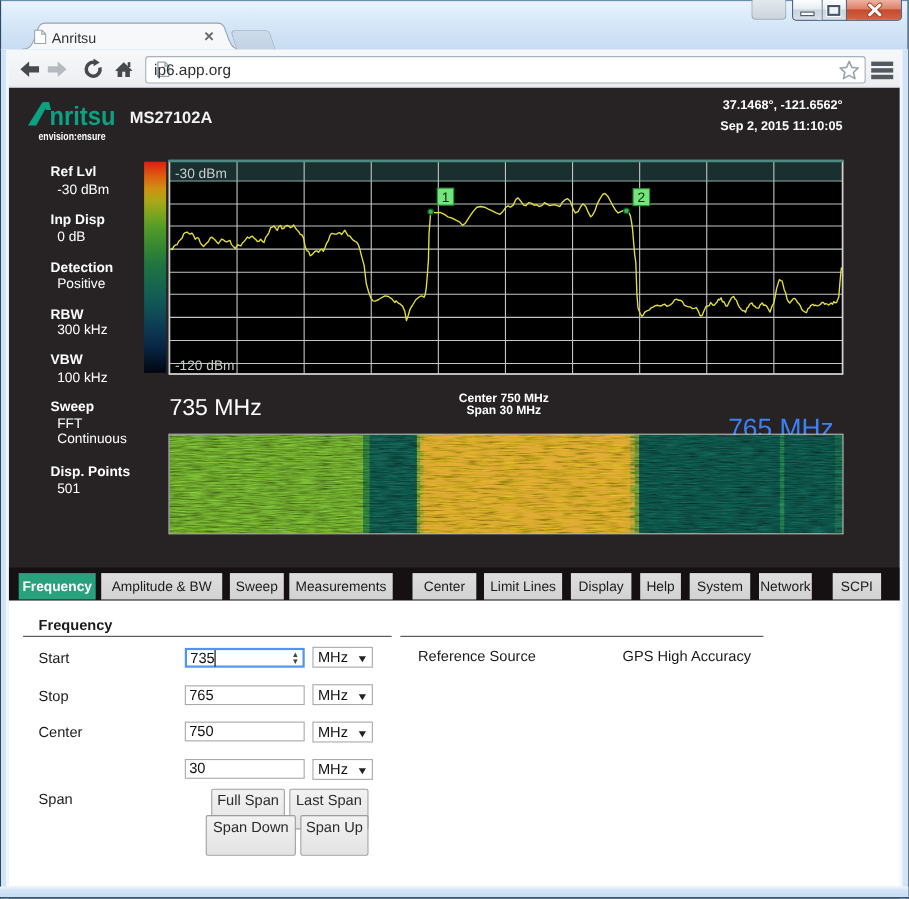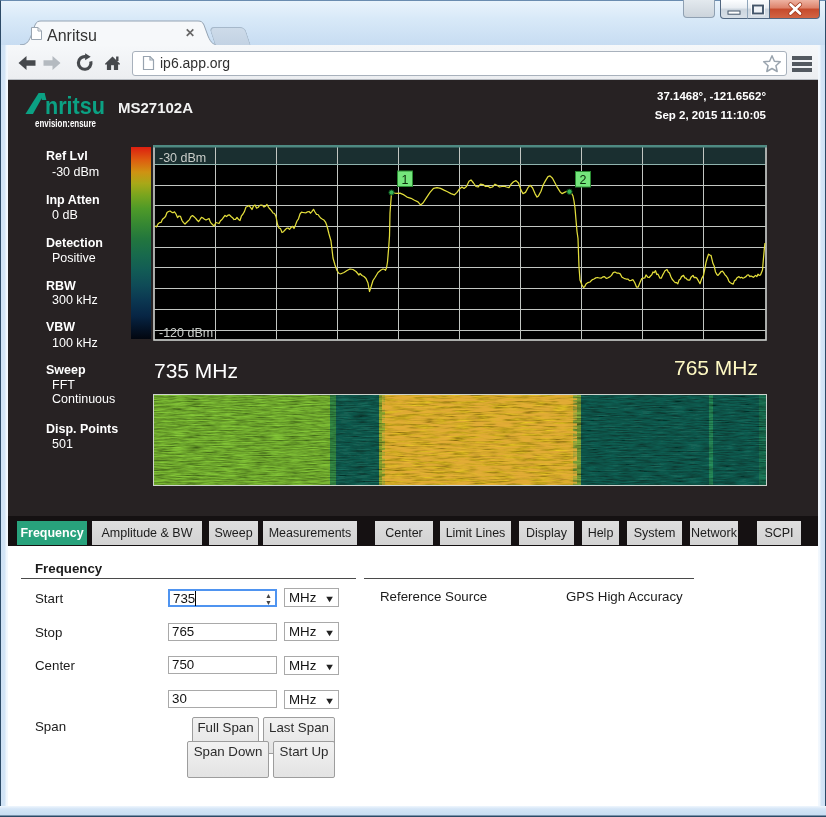--- a/index.html
+++ b/index.html
@@ -6,38 +6,38 @@
 .abs{position:absolute}
 
 #titlebar{left:0;top:0;width:826px;height:45px;
   background:linear-gradient(#e9f3fc 0%,#d8e9f8 40%,#c7dcf2 100%);border-top:1px solid #6a8cb0;border-left:1px solid #2c4a67;border-right:1px solid #2c4a67;box-sizing:border-box}
 #leftborder{left:0;top:45px;width:8px;height:772px;
   background:linear-gradient(90deg,#2c4a67 0,#2c4a67 1px,#cfe2f5 1px,#d4e5f6 5px,#eff6fd 6px,#f4f9fe 8px)}
 #rightborder{left:818px;top:45px;width:8px;height:772px;
   background:linear-gradient(90deg,#f4f9fe 0,#eff6fd 2px,#d4e5f6 3px,#cfe2f5 7px,#2c4a67 7px,#2c4a67 8px)}
 #bottomborder{left:0;top:806px;width:826px;height:11px;
   background:linear-gradient(#eff6fd 0,#d4e5f6 3px,#c9def2 9px,#2c4a67 10px,#2c4a67 11px)}
-#tabtext{left:47px;top:27px;font-size:16px;color:#333}
+#tabtext{left:47px;top:27px;font-size:13px;color:#333}
 #tabclose{left:185px;top:26px;font-size:12px;color:#666;font-weight:bold}
 #newtab{left:212px;top:27px;width:34px;height:18px;background:linear-gradient(#cddbe9,#c2d2e3);
   border:1px solid #a6b8ca;border-bottom:none;border-radius:5px 5px 0 0;transform:skewX(18deg)}
 
 #ghostbtn{left:683px;top:0;width:30px;height:17px;background:linear-gradient(#e3e9ee,#ccd4dc);
   border:1px solid #8fa0b2;border-top:none;border-radius:0 0 4px 4px}
 .winbtn{top:0;height:19px;box-sizing:border-box;border:1px solid #51667f;border-top:none;background:linear-gradient(#fdfeff 0%,#e8edf2 45%,#ccd5de 50%,#d8e0e8 100%)}
 #btnmin{left:720px;width:28px;border-radius:0 0 0 4px}
 #btnmax{left:747px;width:23px;border-left:1px solid #8fa5ba;border-right:1px solid #8fa5ba}
 #btnclose{left:769px;width:51px;border-radius:0 0 4px 0;
   background:linear-gradient(#eeb3a2 0%,#dd8169 45%,#c64a2c 50%,#d26443 100%)}
 
 #toolbar{left:1px;top:45px;width:824px;height:35px;
   background:linear-gradient(#f6f8fa,#eceef1);border-bottom:1px solid #b7bcc2;box-sizing:border-box}
 #addrbar{left:132px;top:51px;width:655px;height:25px;background:#fff;border:1px solid #a8b1bc;
   border-radius:3px;box-sizing:border-box}
-#urltext{left:160px;top:55px;font-size:14px;color:#303030}
+#urltext{left:140px;top:55px;font-size:14px;color:#303030}
 
 #app{left:8px;top:80px;width:810px;height:466px;background:#272223}
 #tabbarblack{left:0px;top:436px;width:810px;height:30px;background:#151112}
 .navtab{position:absolute;top:441px;height:24px;box-sizing:border-box;background:linear-gradient(#dedede,#d2d2d2);
   color:#1c1c1c;font-size:12.5px;text-align:center;line-height:24px}
 .navtab.act{background:#28a27c;color:#fff;font-weight:bold}
 
 .sb{position:absolute;color:#fff;font-size:12.5px;left:38px}
 .sbl{font-weight:bold}
 .sbv{left:44px}
@@ -127,21 +127,21 @@
     <path d="M16 5 L20.5 5 L23.5 12 L19 12 Z" fill="#0ba183" transform="skewX(-10) translate(3 0)"></path>
     <text x="23" y="26" font-family="Liberation Sans" font-weight="bold" font-size="24" fill="#0ba183" textLength="60" lengthAdjust="spacingAndGlyphs">nritsu</text>
     <text x="13" y="39" font-family="Liberation Sans" font-weight="bold" font-size="10.2" fill="#fff" textLength="61" lengthAdjust="spacingAndGlyphs">envision:ensure</text>
 </svg>
   <div class="abs" id="model">MS27102A</div>
   <div class="abs" id="coord">37.1468°, -121.6562°</div>
   <div class="abs" id="datetime">Sep 2, 2015 11:10:05</div>
 
   <div class="sb sbl" style="top:69px">Ref Lvl</div>
   <div class="sb sbv" style="top:85px">-30 dBm</div>
-  <div class="sb sbl" style="top:113px">Inp Atten</div>
+  <div class="sb sbl" style="top:113px">Inp Disp</div>
   <div class="sb sbv" style="top:128px">0 dB</div>
   <div class="sb sbl" style="top:156px">Detection</div>
   <div class="sb sbv" style="top:171px">Positive</div>
   <div class="sb sbl" style="top:199px">RBW</div>
   <div class="sb sbv" style="top:213px">300 kHz</div>
   <div class="sb sbl" style="top:240px">VBW</div>
   <div class="sb sbv" style="top:256px">100 kHz</div>
   <div class="sb sbl" style="top:283px">Sweep</div>
   <div class="sb sbv" style="top:298px">FFT</div>
   <div class="sb sbv" style="top:312px">Continuous</div>
@@ -181,21 +181,22 @@
 <circle cx="569.5" cy="191.7" r="2.6" fill="#39b556" stroke="#0c4a1c" stroke-width="1"></circle>
 <rect x="397.5" y="171" width="15" height="15.5" fill="#74e57c" stroke="#2a8a32" stroke-width="1"></rect>
 <rect x="575.5" y="171.5" width="15" height="15.5" fill="#74e57c" stroke="#2a8a32" stroke-width="1"></rect>
 <text x="405" y="183.5" font-size="12.5" fill="#0b2b0b" text-anchor="middle" font-family="Liberation Sans">1</text>
 <text x="583" y="184" font-size="12.5" fill="#0b2b0b" text-anchor="middle" font-family="Liberation Sans">2</text>
 <text x="159" y="161.5" font-size="12.5" fill="#c9cdc9" font-family="Liberation Sans">-30 dBm</text>
 <text x="159" y="336.5" font-size="12.5" fill="#c9cdc9" font-family="Liberation Sans">-120 dBm</text>
 </svg>
 
   <div class="abs" style="left:146px;top:279px;color:#fff;font-size:21px">735 MHz</div>
-  <div class="abs" style="right:60px;top:276px;color:#fef9c3;font-size:21px">765 MHz</div>
+  <div class="abs" style="left:300px;top:277px;width:300px;text-align:center;color:#fff;font-size:11px;font-weight:bold;line-height:10.5px">Center 750 MHz<br>Span 30 MHz</div>
+  <div class="abs" style="right:60px;top:296px;color:#3b82f6;font-size:24px">765 MHz</div>
 
   <svg class="abs" style="left:145px;top:314px" width="614" height="92" viewBox="0 0 614 92">
 <defs>
 <filter id="sgf" x="0" y="0" width="100%" height="100%">
   <feTurbulence type="fractalNoise" baseFrequency="0.06 0.8" numOctaves="3" seed="11" result="t"></feTurbulence>
   <feColorMatrix in="t" type="matrix" values="0.9 0 0 0 0.05  0.9 0 0 0 0.05  0.9 0 0 0 0.05  0 0 0 0 1" result="g"></feColorMatrix>
   <feBlend in="g" in2="SourceGraphic" mode="overlay" result="b"></feBlend>
   <feComposite in="b" operator="in" in2="SourceGraphic"></feComposite>
 </filter>
 <filter id="nzo" x="0" y="0" width="100%" height="100%">
@@ -246,19 +247,19 @@
   <div class="inp" style="top:77px">765</div>
   <div class="inp" style="top:110px">750</div>
   <div class="inp" style="top:144px">30</div>
   <div class="sel" style="top:42px">MHz</div>
   <div class="sel" style="top:76px">MHz</div>
   <div class="sel" style="top:110px">MHz</div>
   <div class="sel" style="top:144px">MHz</div>
   <div class="btn" style="left:184px;top:171px;width:67px">Full Span</div>
   <div class="btn" style="left:255px;top:171px;width:72px">Last Span</div>
   <div class="btn" style="left:179px;top:195px;width:82px">Span Down</div>
-  <div class="btn" style="left:265px;top:195px;width:62px">Start Up</div>
+  <div class="btn" style="left:265px;top:195px;width:62px">Span Up</div>
   <div class="lbl" style="left:372px;top:43px">Reference Source</div>
   <div class="lbl" style="left:558px;top:43px">GPS High Accuracy</div>
 </div>
 <div class="abs" id="leftborder"></div>
 <div class="abs" id="rightborder"></div>
 <div class="abs" id="bottomborder"></div>
 
 </body></html>

